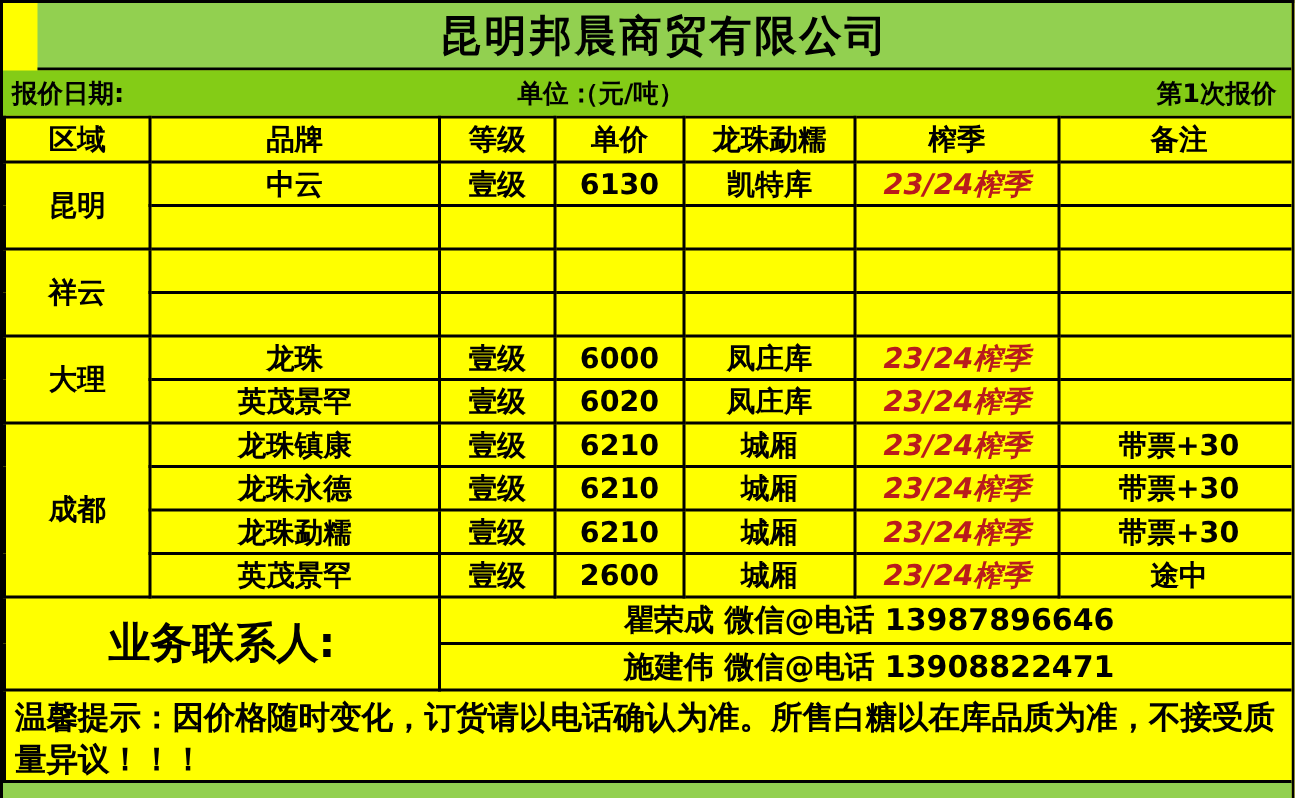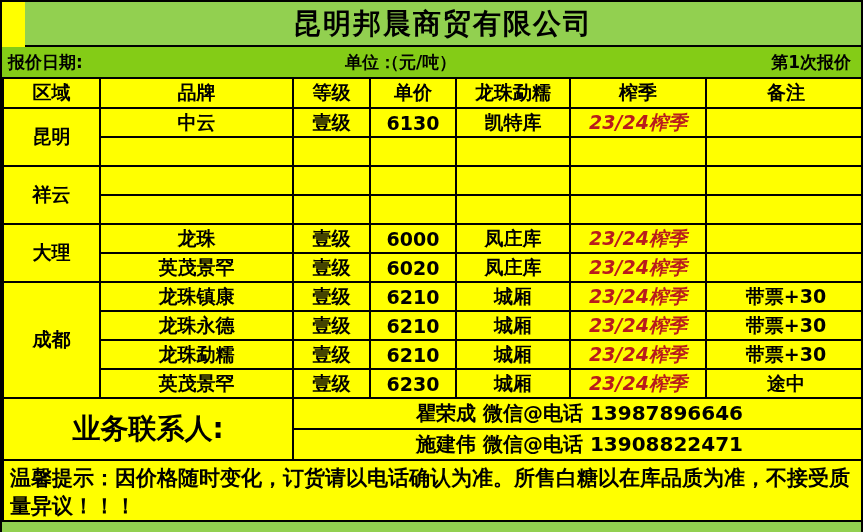--- a/index.html
+++ b/index.html
@@ -171,21 +171,21 @@
       <td>龙珠勐糯</td>
       <td>壹级</td>
       <td>6210</td>
       <td>城厢</td>
       <td class="season">23/24榨季</td>
       <td>带票+30</td>
     </tr>
     <tr class="brow">
       <td>英茂景罕</td>
       <td>壹级</td>
-      <td>6230</td>
+      <td>2600</td>
       <td>城厢</td>
       <td class="season">23/24榨季</td>
       <td>途中</td>
     </tr>
 
     <tr class="crow">
       <td rowspan="2" colspan="2" class="contact-label">业务联系人:</td>
       <td colspan="5" class="contact-line">瞿荣成 微信@电话 13987896646</td>
     </tr>
     <tr class="crow">

